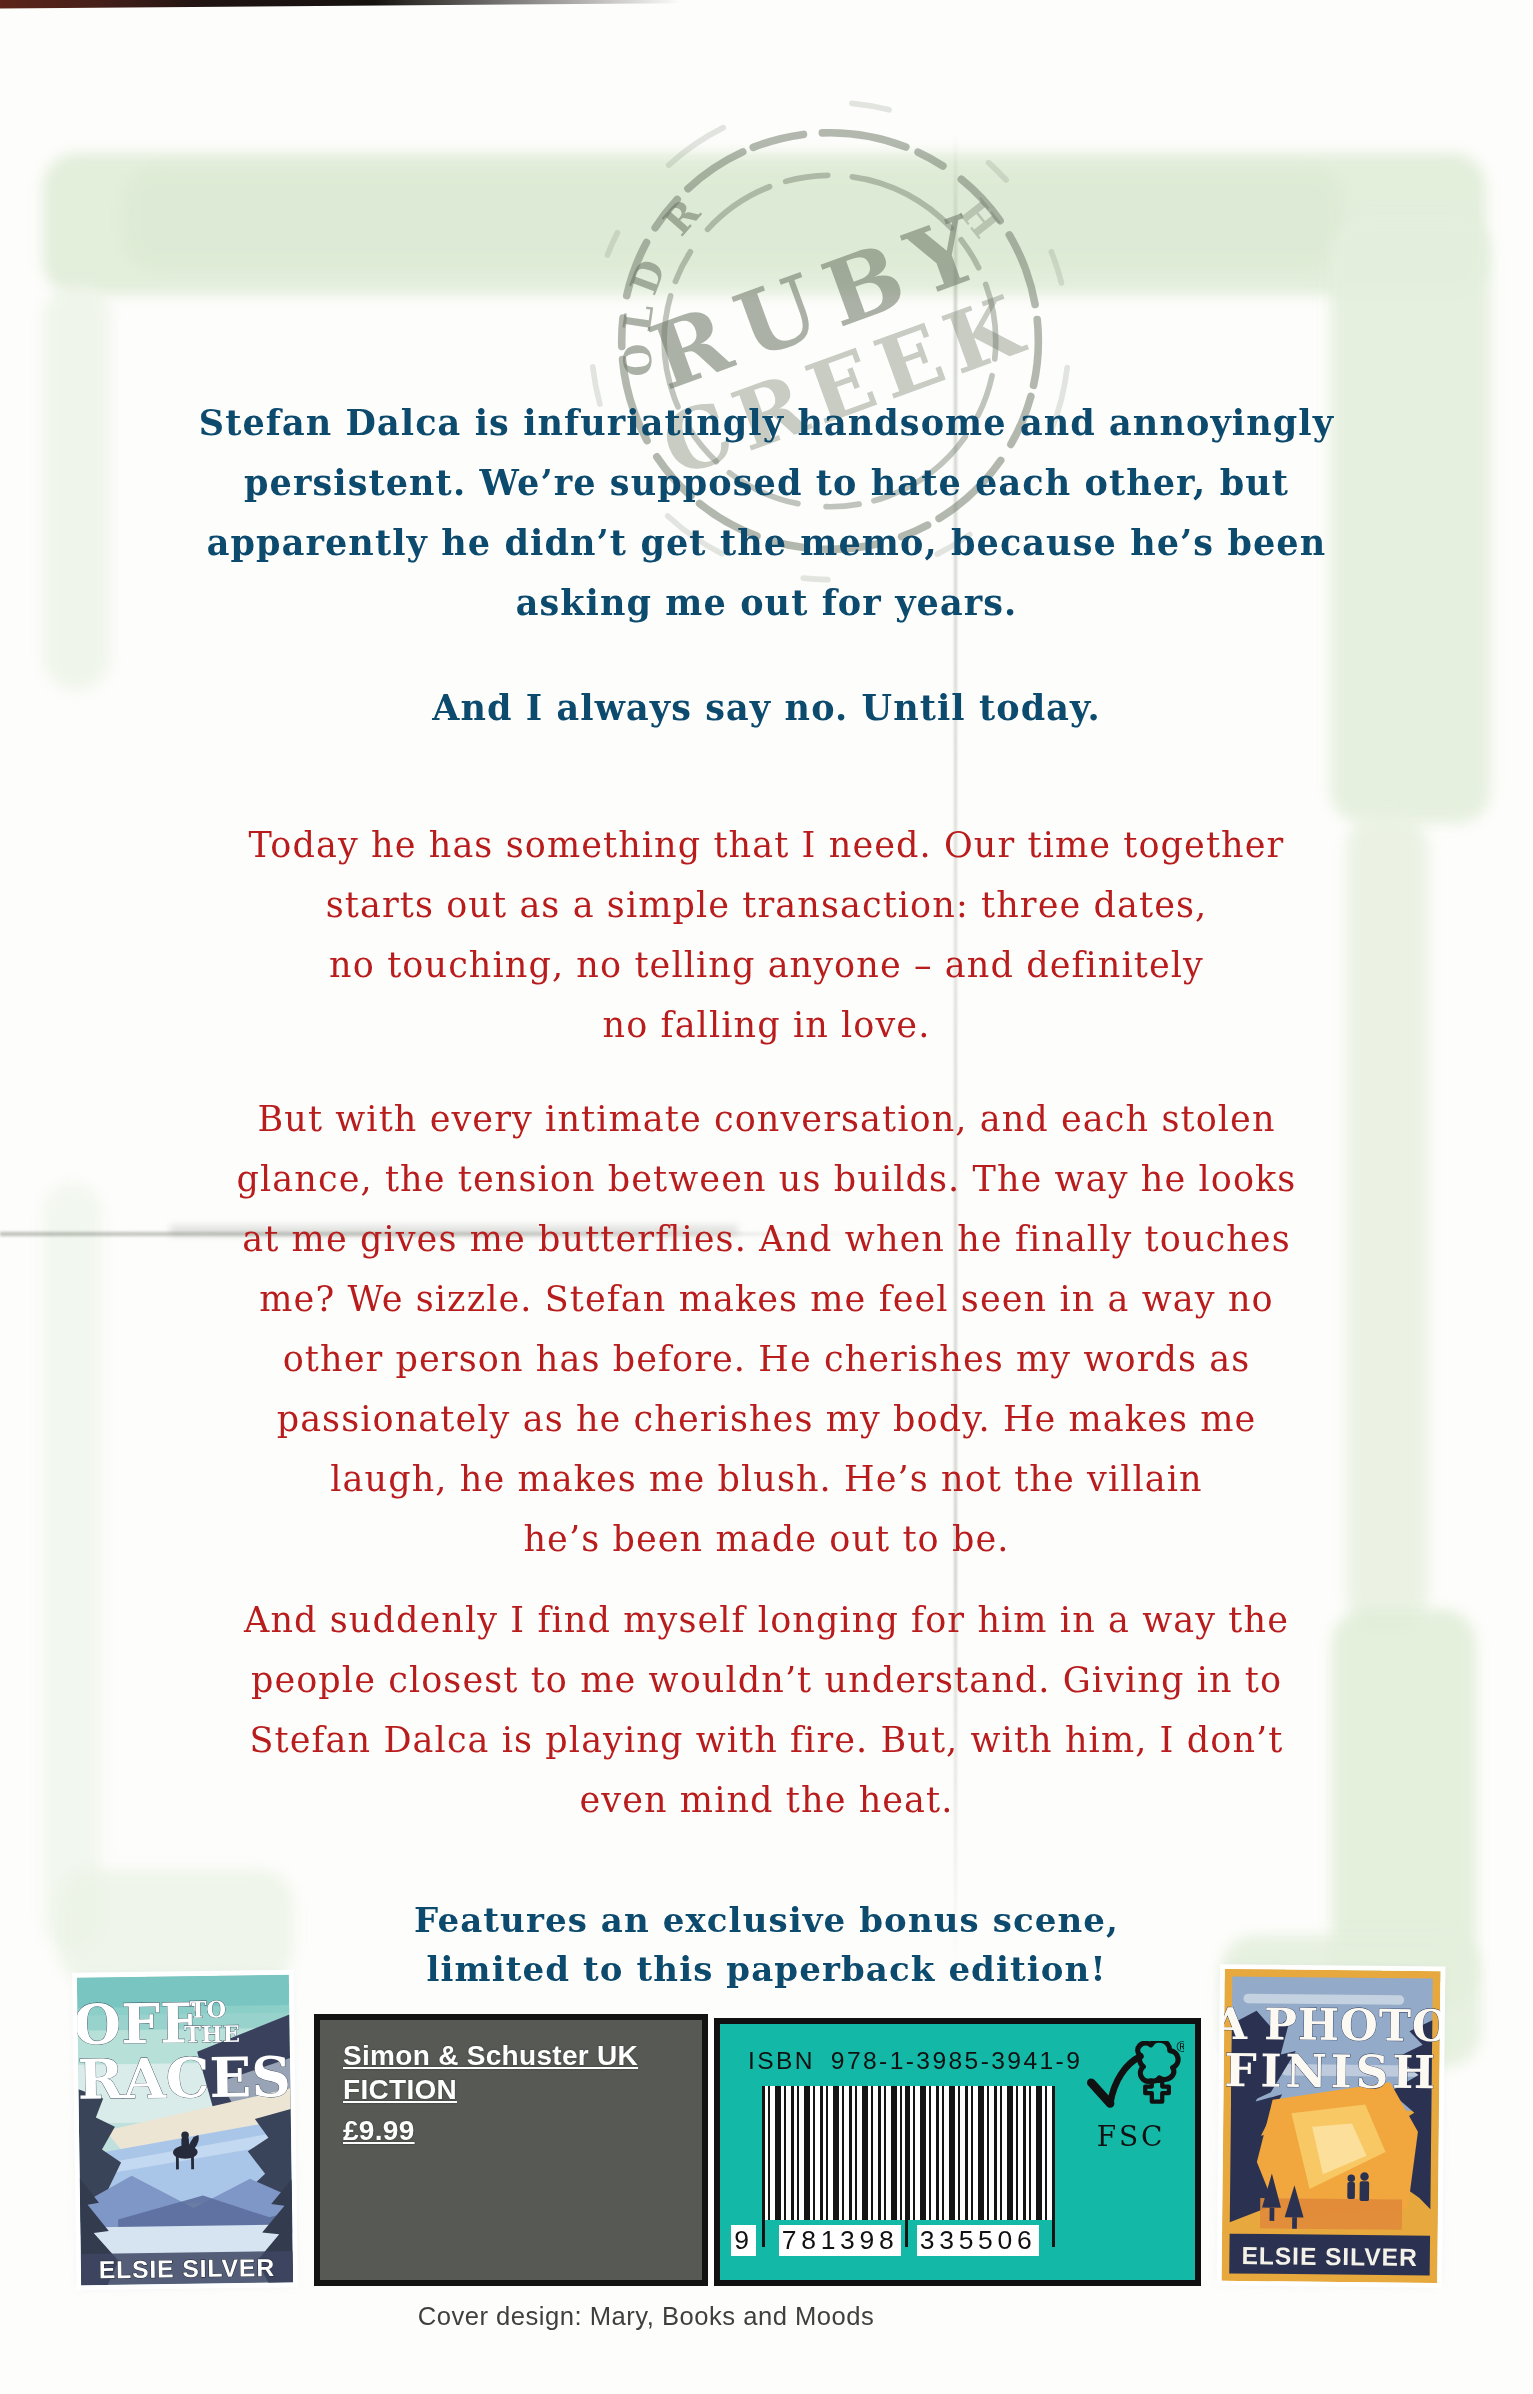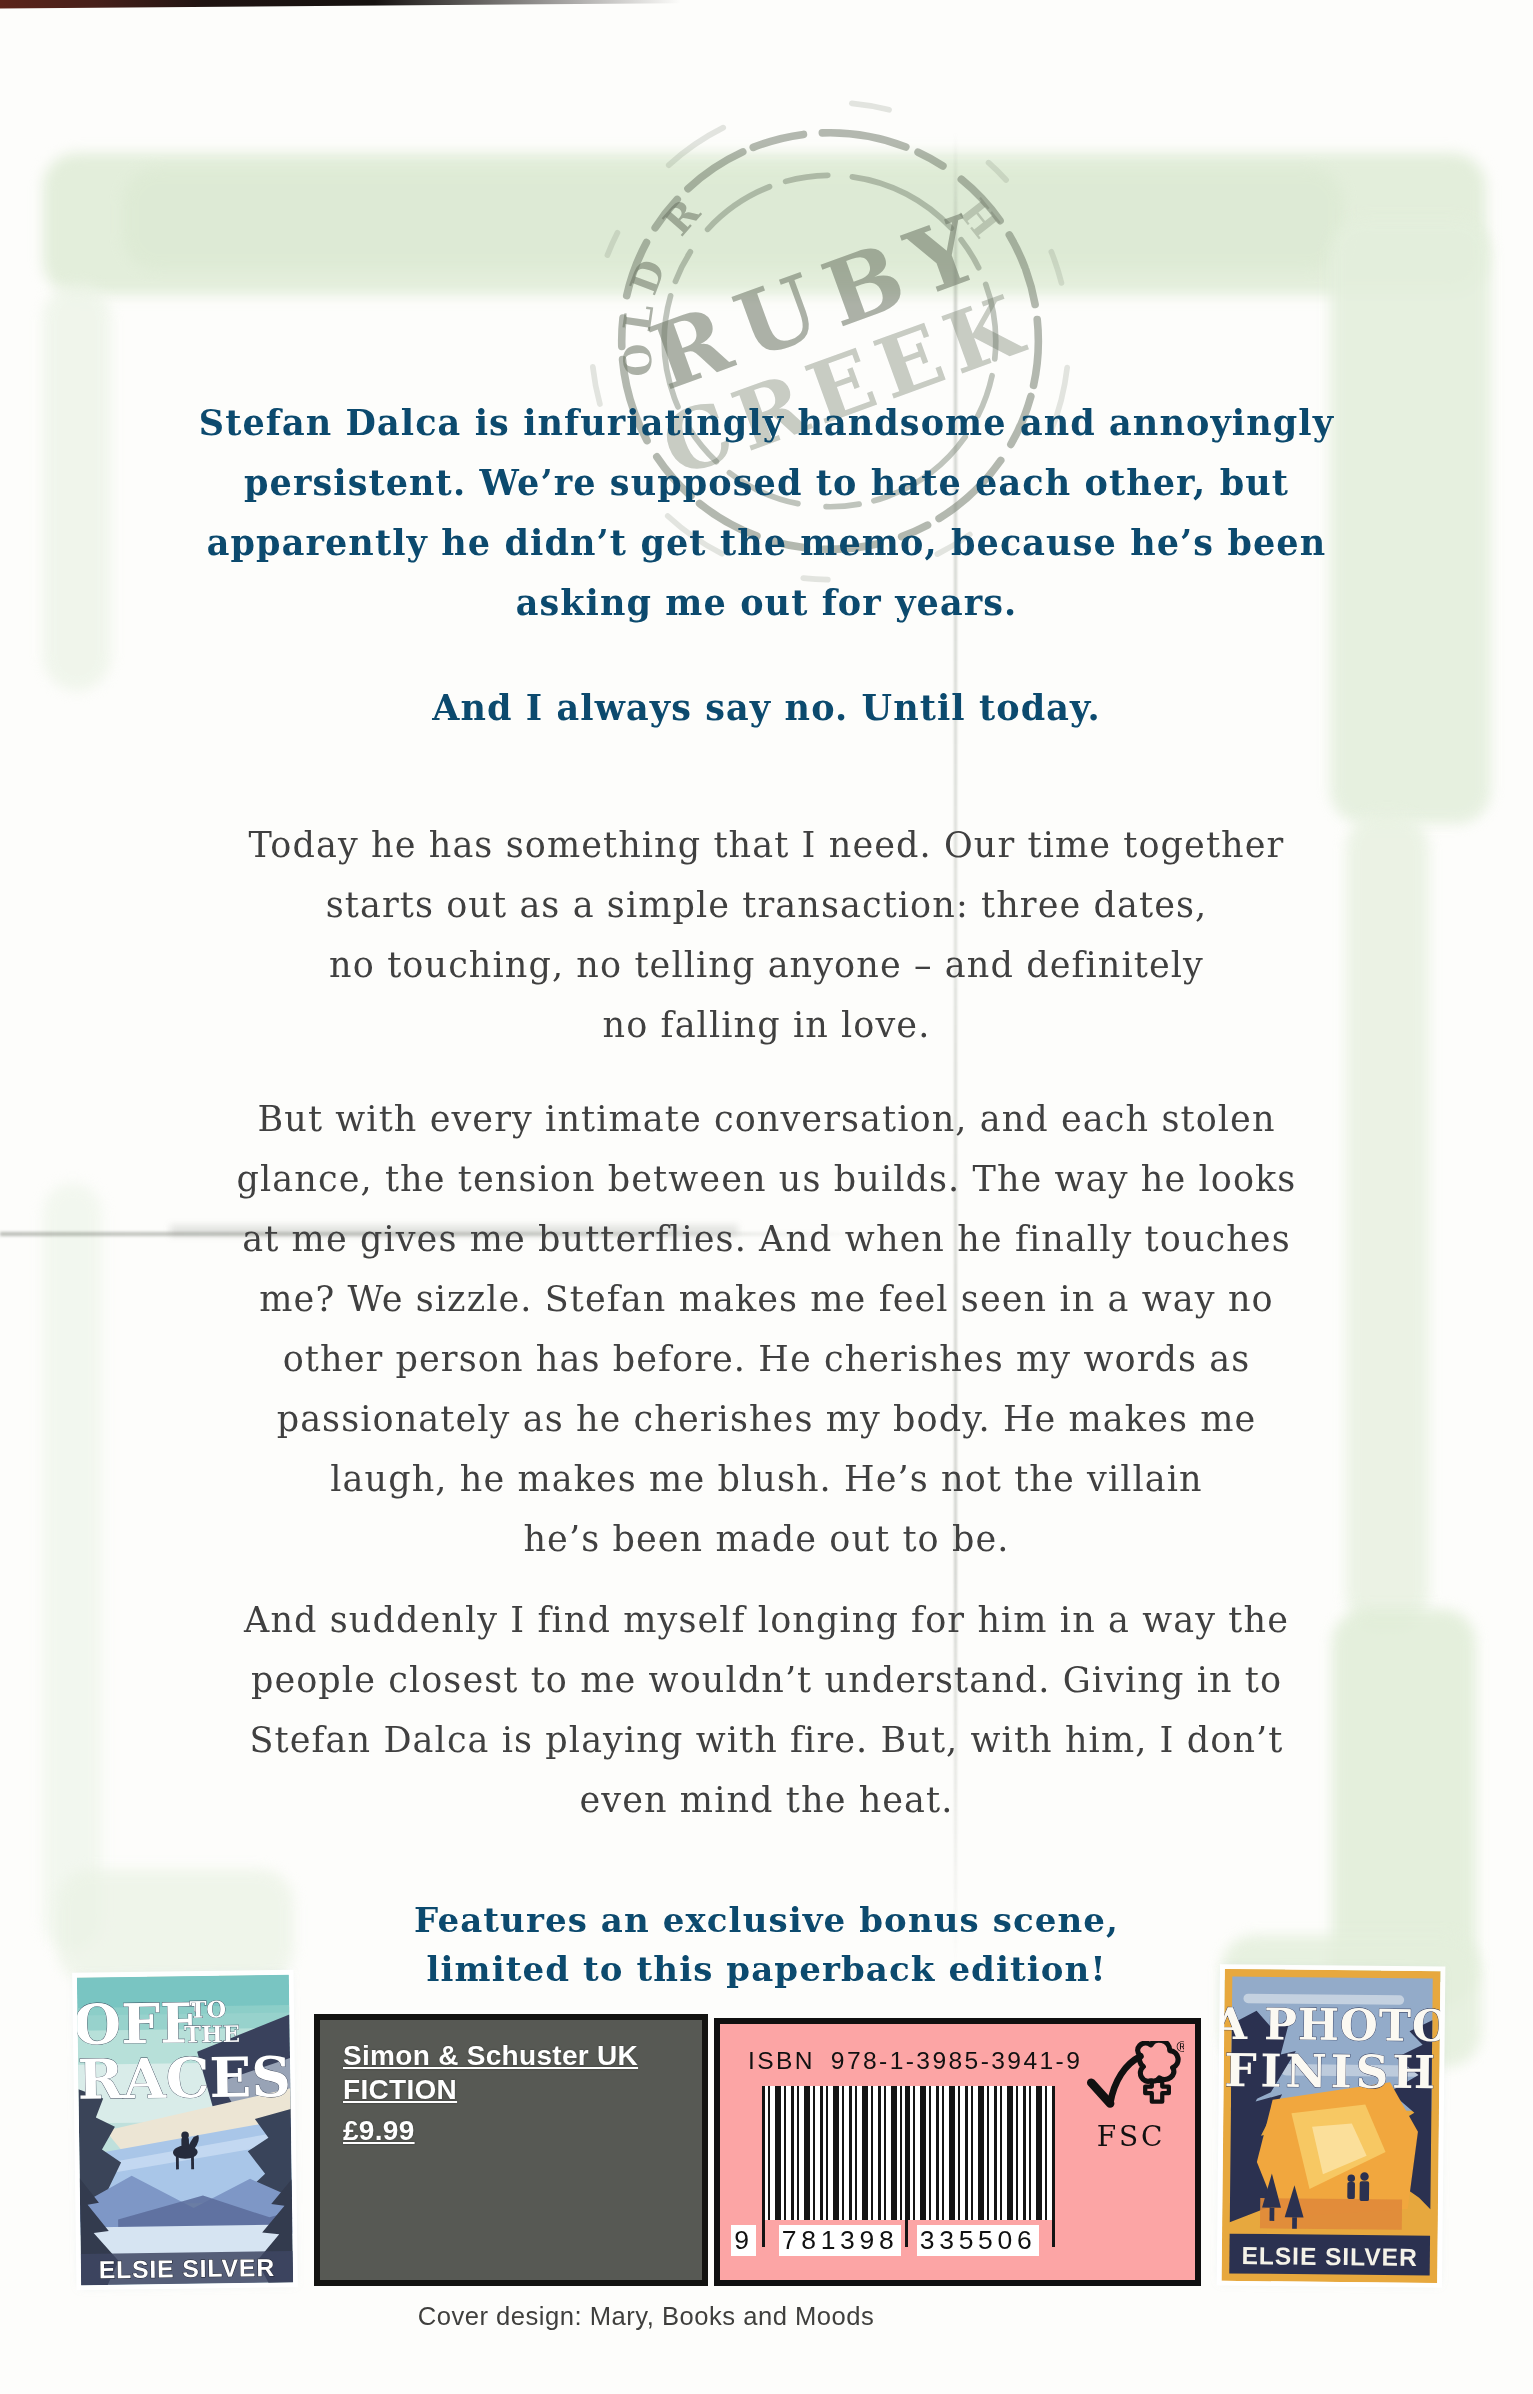--- a/index.html
+++ b/index.html
@@ -27,35 +27,35 @@
   
   .crease-v{left:954px;top:132px;width:2.8px;height:1841px;filter:blur(0.9px);
     background:linear-gradient(180deg,rgba(120,128,115,0),rgba(120,128,115,.35) 8%,rgba(120,128,115,.22) 45%,rgba(128,133,122,.35) 78%,rgba(120,128,115,0));}
   .crease-h{left:0;top:1232px;width:885px;height:3.8px;filter:blur(1.4px);
     background:linear-gradient(90deg,rgba(105,110,100,.45),rgba(105,110,100,.32) 55%,rgba(105,110,100,0));}
   .crease-h2{left:170px;top:1225px;width:568px;height:11.4px;filter:blur(3.8px);background:rgba(95,100,92,.16);}
   
   .stamp{left:563px;top:74px;filter:blur(0.5px);}
   .stamp text{font-family:"DejaVu Serif",serif;font-weight:bold;fill:#6a7463;}
   
-  .blurb{left:189px;width:1155px;text-align:center;color:#404040;
+  .blurb{left:189px;width:1155px;text-align:center;color:#b91c1c;
     font-size:35px;line-height:60px;letter-spacing:1.1px;}
   .blurb.bold{font-weight:700;color:#0c4a6e;}
   .blurb.p6{line-height:49px;font-size:34px;}
   
   .cover{box-shadow:0 0 0 4.7px rgba(255,255,255,.95),0 0 9.5px rgba(190,205,215,.55);}
   .pubbox{left:314px;top:2014px;width:394px;height:272px;box-sizing:border-box;
     background:#575954;border:6.6px solid #131311;color:#ffffff;
     font-family:"Liberation Sans",sans-serif;padding:19px 0 0 23px;text-decoration:underline;}
   .pubbox .big{font-weight:bold;font-size:28px;line-height:34px;letter-spacing:0.3px;
     text-shadow:0 0 1.9px rgba(0,0,0,.4);}
   .pubbox .price{margin-top:6.6px;}
   .pubbox .urls{margin-top:36px;font-size:22px;line-height:28px;color:#f3f3ef;letter-spacing:0.2px;}
   .bcbox{left:714px;top:2018px;width:487px;height:268px;box-sizing:border-box;
-    background:#fca5a5;border:6.6px solid #101010;font-family:"Liberation Sans",sans-serif;color:#111;}
+    background:#14b8a6;border:6.6px solid #101010;font-family:"Liberation Sans",sans-serif;color:#111;}
   .bcbox .isbn{position:absolute;left:28px;top:23px;font-size:24.6px;letter-spacing:2.4px;word-spacing:6.6px;}
   .bars{position:absolute;left:42px;top:62px;width:293px;height:134px;
     background:repeating-linear-gradient(90deg,#141414 0 2.8px,#fff 2.8px 5.7px,#141414 5.7px 7.6px,#fff 7.6px 13.2px,#141414 13.2px 19px,#fff 19px 22px,#141414 22px 24px,#fff 24px 29px);}
   .guard{position:absolute;top:62px;width:2.8px;height:161px;background:#141414;}
   .bc-digits span{position:absolute;top:201px;font-size:26.5px;letter-spacing:4.7px;background:#fff;padding:0 2.8px;}
   .fsc{position:absolute;left:358px;top:17px;width:106px;text-align:center;}
   .fsc .fsc-label{font-family:"DejaVu Serif",serif;font-size:28px;letter-spacing:2.8px;margin-top:1.9px;}
   .credit{left:0;top:2302px;width:1292px;text-align:center;
     font-family:"Liberation Sans",sans-serif;font-size:25.6px;letter-spacing:0.5px;color:#3f3f3d;}
   .cover svg text{font-weight:bold;}

